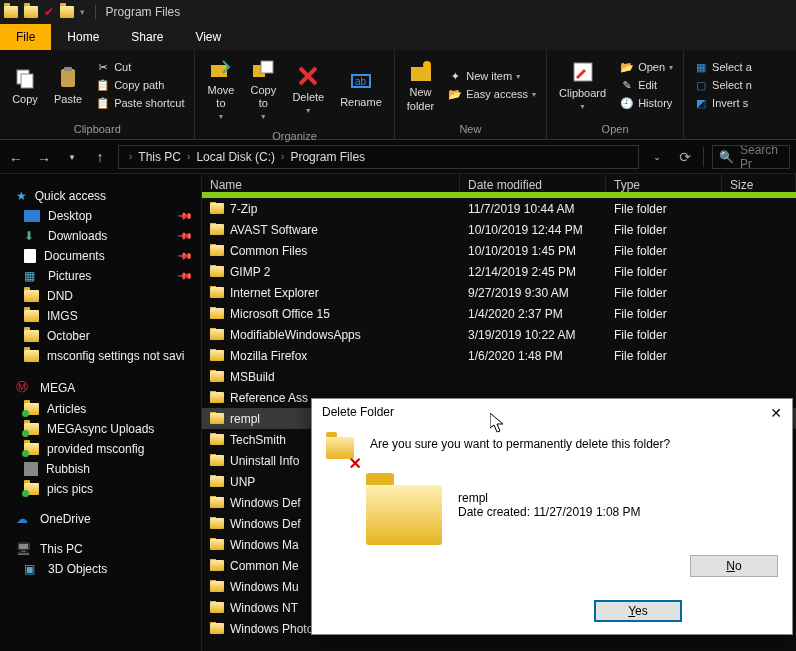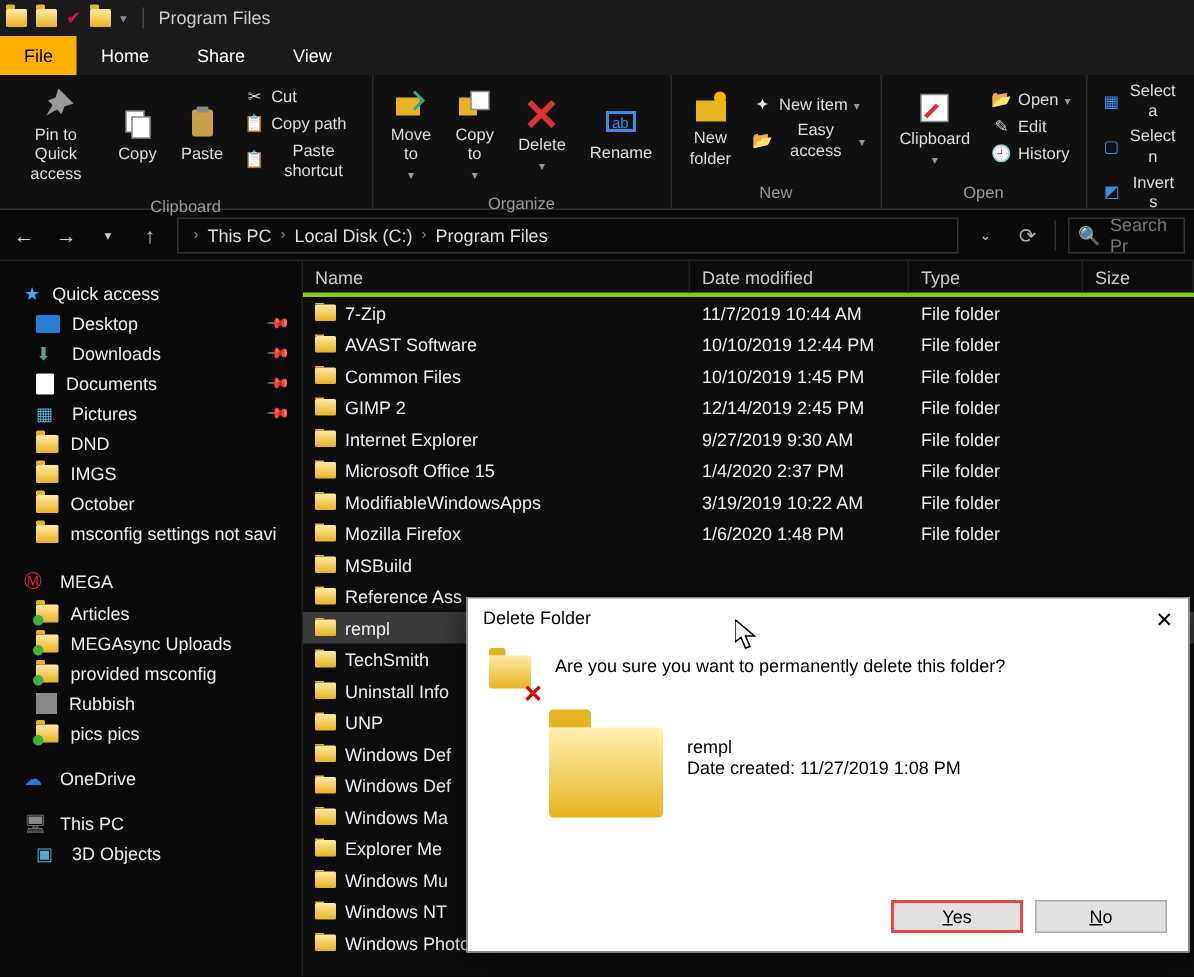--- a/index.html
+++ b/index.html
@@ -52,21 +52,21 @@
 .star { color: #3fa9f5; }
 .folder-ico { background: linear-gradient(#ffe9a6, #e6b422); border-radius: 1px; width: 15px; height: 12px; position: relative; }
 .folder-ico::before { content: ""; position: absolute; left: 0; top: -3px; width: 6px; height: 3px; background: #e6b422; border-radius: 1px 1px 0 0; }
 .folder-ico.green::after { content: ""; position: absolute; left: -2px; bottom: -2px; width: 7px; height: 7px; background: #3fb13f; border-radius: 50%; }
 .desktop-ico { background: #2b7cd3; width: 16px; height: 12px; border-radius: 1px; }
 .doc-ico { background: #fff; width: 12px; height: 14px; border-radius: 1px; }
 .spacer { height: 10px; }
 
 
 .filelist { flex: 1; background: #0d0d0d; overflow: hidden; position: relative; }
-.columns { display: flex; height: 24px; border-bottom: 3px solid #84cc16; color: #ccc; font-size: 12px; }
+.columns { display: flex; height: 24px; border-bottom: 6px solid #84cc16; color: #ccc; font-size: 12px; }
 .col { padding: 4px 8px; border-right: 1px solid #222; }
 .col.name { width: 258px; }
 .col.date { width: 146px; }
 .col.type { width: 116px; }
 .col.size { flex: 1; }
 .rows { }
 .row { display: flex; align-items: center; height: 21px; font-size: 12px; color: #eee; }
 .row.selected { background: #3a3a3a; }
 .row .c { padding: 0 8px; overflow: hidden; white-space: nowrap; }
 .row .c.name { width: 258px; display: flex; align-items: center; gap: 6px; }
@@ -81,21 +81,21 @@
 .dialog .warn-icon { width: 32px; height: 32px; position: relative; }
 .dialog .warn-folder { width: 28px; height: 22px; background: linear-gradient(#ffe9a6,#e6b422); position: relative; border-radius: 2px; }
 .dialog .warn-folder::before { content:""; position:absolute; left:0; top:-5px; width:11px; height:5px; background:#e6b422; border-radius:2px 2px 0 0;}
 .dialog .warn-x { position: absolute; right: -4px; bottom: -4px; color: #d00; font-weight: bold; font-size: 16px; }
 .dialog .big-folder { width: 76px; height: 60px; background: linear-gradient(#fff0b3,#e6b422); border-radius: 3px; position: relative; margin: 10px 16px 0 40px; }
 .dialog .big-folder::before { content:""; position:absolute; left:0; top:-12px; width:28px; height:12px; background:#e6b422; border-radius:3px 3px 0 0;}
 .dialog .dmsg { flex: 1; }
 .dialog .ddetails { display: flex; padding: 0 14px; align-items: flex-start; }
 .dialog .dbuttons { position: absolute; bottom: 12px; right: 14px; display: flex; gap: 8px; }
 .dialog button { width: 88px; height: 22px; background: #e1e1e1; border: 1px solid #adadad; font-size: 12px; }
-.dialog button.primary { border: 2px solid #ef4444; }
+.dialog button.primary { border: 2px solid #0369a1; margin-top: 45px; }
 .dialog button .ul { text-decoration: underline; }
 
 .cursor { position: absolute; left: 490px; top: 413px; z-index: 200; font-size: 16px; color: #000; pointer-events: none; }
 </style>
 </head>
 <body>
 
 <div class="titlebar">
   <span class="folder-mini"></span>
   <span class="folder-mini"></span>
@@ -109,29 +109,20 @@
 <div class="tabrow">
   <div class="tab file">File</div>
   <div class="tab">Home</div>
   <div class="tab">Share</div>
   <div class="tab">View</div>
 </div>
 
 <div class="ribbon">
   <div class="rgroup">
     <div class="items">
-      <div class="ritem">
-        <span class="ricon">
-            <svg viewBox="0 0 24 24">
-              <path fill="#999" d="M14 2l-2 6-5 2 3 3-4 7 7-4 3 3 2-5 6-2z"></path>
-            </svg>
-          </span>
-        <span style="white-space:pre-line">Pin to Quick
-access</span>
-      </div>
       <div class="ritem">
         <span class="ricon">
             <svg viewBox="0 0 24 24">
               <rect x="4" y="4" width="12" height="14" fill="#fff" stroke="#888"></rect>
               <rect x="8" y="8" width="12" height="14" fill="#fff" stroke="#888"></rect>
             </svg>
           </span>
         <span>Copy</span>
       </div>
       <div class="ritem">
@@ -533,21 +524,21 @@
           <div class="c name">
             <span class="folder-ico" style="width:14px;height:11px"></span>
             <span>Windows Ma</span>
           </div>
           <div class="c date"></div>
           <div class="c type"></div>
         </div>
         <div class="row">
           <div class="c name">
             <span class="folder-ico" style="width:14px;height:11px"></span>
-            <span>Explorer Me</span>
+            <span>Common Me</span>
           </div>
           <div class="c date"></div>
           <div class="c type"></div>
         </div>
         <div class="row">
           <div class="c name">
             <span class="folder-ico" style="width:14px;height:11px"></span>
             <span>Windows Mu</span>
           </div>
           <div class="c date"></div>

